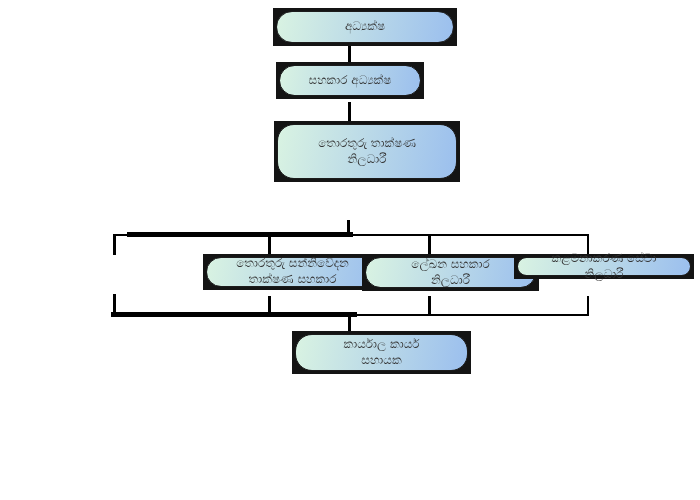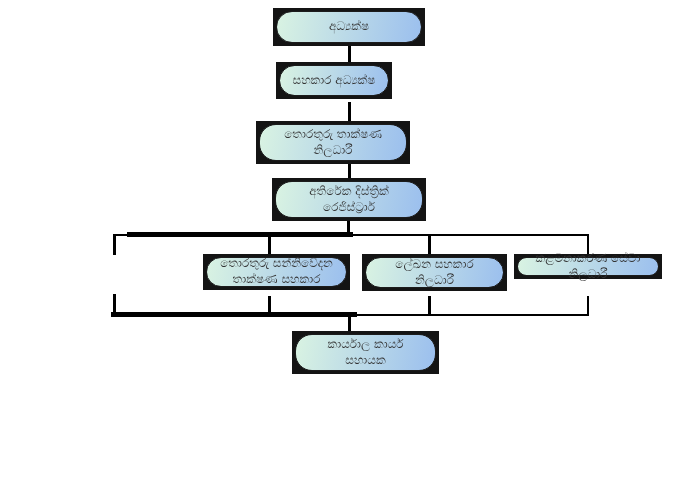--- a/index.html
+++ b/index.html
@@ -1,20 +1,20 @@
 <!DOCTYPE html>
 <html style="--gradient-start: #d9f3e2; --gradient-end: #9bbfee; --line: #000000; --shadow: #141414; --text: #333333;"><head>
 <meta charset="utf-8">
 <style>
   html,body{margin:0;padding:0;background:#ffffff;}
   #stage{
     position:relative;width:700px;height:500px;background:#ffffff;overflow:hidden;
     font-family:"DejaVu Sans",sans-serif;
   }
-  .shadow{position:absolute;background:var(--shadow,#141414);}
+  .shadow{position:absolute;background:var(--shadow,#141414);padding-left:32px;}
   .node{
     position:absolute;inset:3px;border-radius:17px;
     border:1px solid #1c1c1c;
     background:linear-gradient(100deg,var(--gradient-start,#d9f3e2) 0%,var(--gradient-end,#9bbfee) 100%);
     display:flex;align-items:center;justify-content:center;
   }
   .label{
     color:var(--text,#333333);font-size:12px;line-height:1.3;text-align:center;
     white-space:pre-line;padding:0 6px;
   }
@@ -54,33 +54,27 @@
       <span class="label">අධ්‍යක්ෂ</span>
     </div>
   </div>
 
   <div class="shadow" style="left:276px;top:62px;width:116px;height:37px">
     <div class="node">
       <span class="label">සහකාර අධ්‍යක්ෂ</span>
     </div>
   </div>
 
-  <div class="shadow" style="left:256px;top:121px;width:154px;height:43px">
+  <div class="shadow" style="left:274px;top:121px;width:154px;height:61px">
     <div class="node">
       <span class="label">තොරතුරු තාක්ෂණ
 නිලධාරී</span>
     </div>
   </div>
 
-  <div class="shadow" style="left:272px;top:178px;width:154px;height:43px">
-    <div class="node">
-      <span class="label">අතිරේක දිස්ත්‍රික්
-රෙජිස්ට්‍රාර්</span>
-    </div>
-  </div>
 
 
   <div class="shadow" style="left:203px;top:254px;width:147px;height:36px">
     <div class="node">
       <span class="label">තොරතුරු සන්නිවේදන
 තාක්ෂණ සහකාර</span>
     </div>
   </div>
 
   <div class="shadow" style="left:362px;top:254px;width:145px;height:37px">

